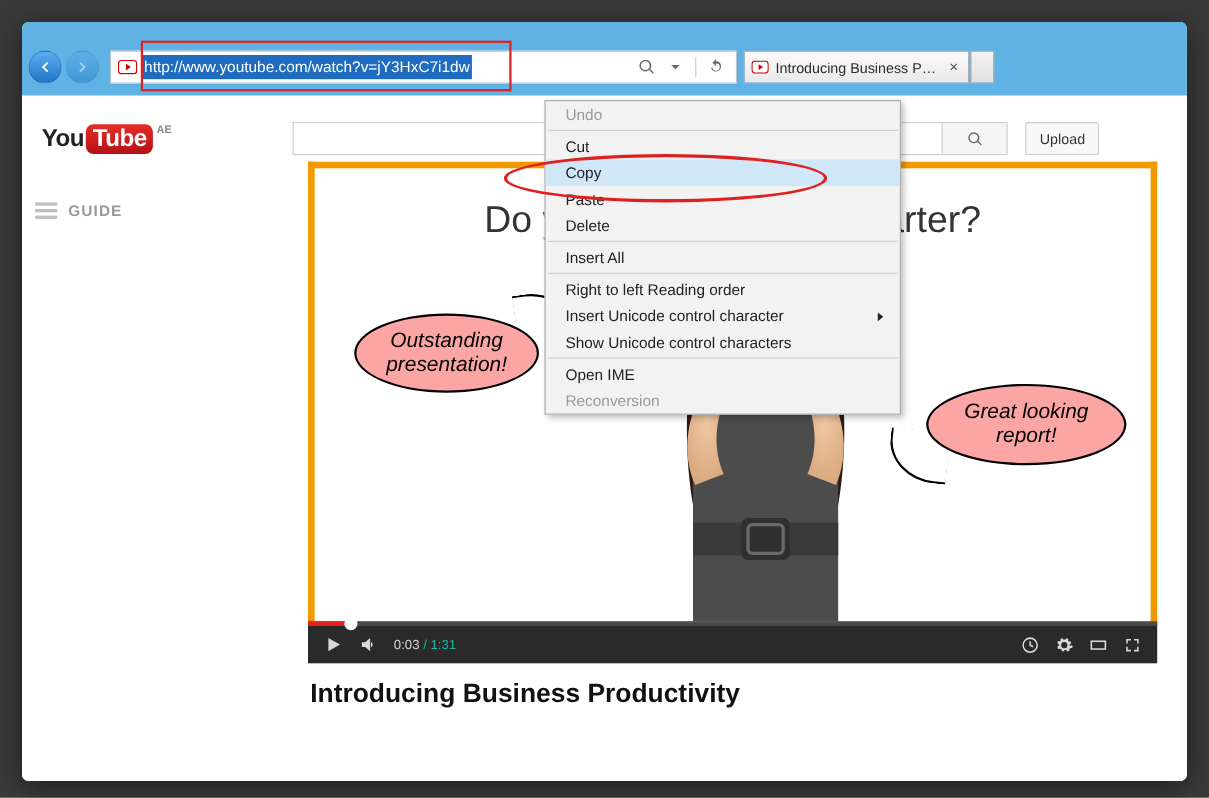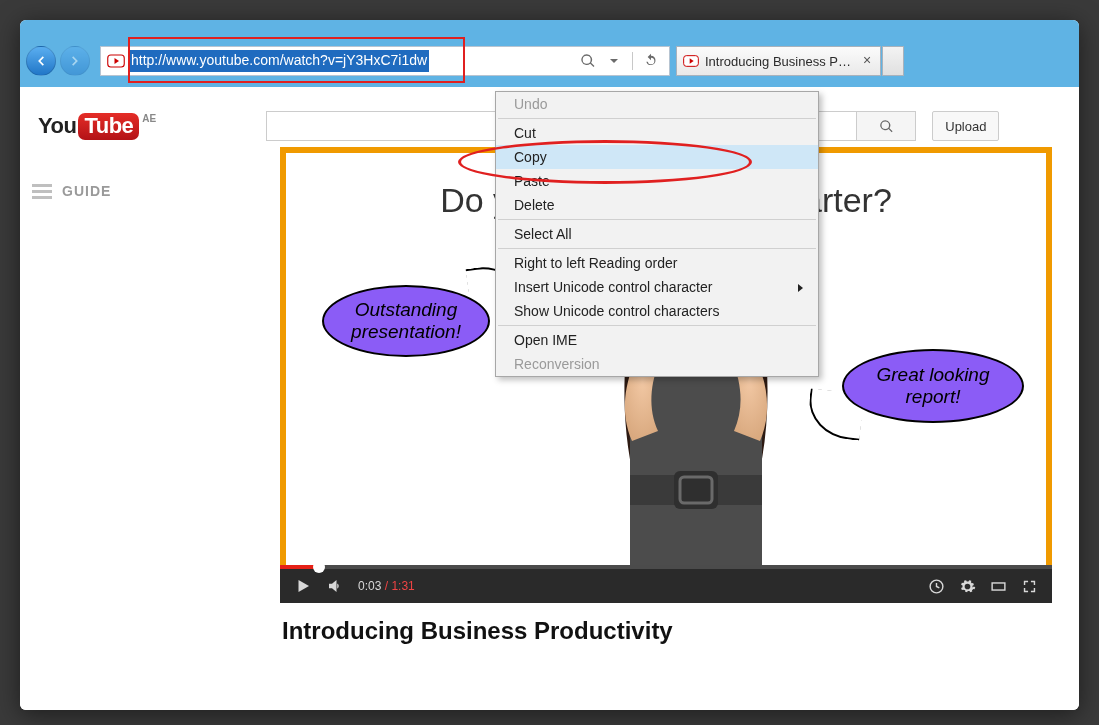--- a/index.html
+++ b/index.html
@@ -94,21 +94,21 @@
   .video-area { margin-top:4px; }
   .video-frame {
     width: 772px; border: 6px solid #f09a00; border-bottom:none;
     background:#fff; position:relative; height: 418px; overflow:hidden;
   }
   .headline {
     position:absolute; top:28px; left:0; right:0; text-align:center;
     font-size:34px; color:#333; font-family:"Segoe UI Light","Segoe UI",sans-serif; font-weight:300;
   }
   .bubble {
-    position:absolute; border:2px solid #000; background:#8b5cf6; border-radius:50%;
+    position:absolute; border:2px solid #000; background:#fca5a5; border-radius:50%;
     display:flex; align-items:center; justify-content:center; text-align:center;
     font-family: "Comic Sans MS", cursive; font-style:italic; font-size:19px; line-height:1.15;
     padding: 10px 24px;
   }
   .bubble.left{ left:36px; top:132px; width:168px; height:72px;}
   .bubble.left::after{
     content:""; position:absolute; right:-38px; top:-22px;
     width:55px; height:55px; border-top:2px solid #000; border-right:2px solid #000;
     border-radius:0 80% 0 0; transform:rotate(-8deg);
   }
@@ -128,21 +128,21 @@
     display:flex; align-items:center; color:#d8d8d8; font-size:12px;
   }
   .progress { position:absolute; top:0; left:0; right:0; height:4px; background:#4b4b4b;}
   .progress .played{ height:100%; width:5%; background:#e62117; position:relative;}
   .progress .played::after{
     content:""; position:absolute; right:-6px; top:-4px; width:12px; height:12px;
     background:#fff; border-radius:50%;
   }
   .pb-left{ display:flex; align-items:center; gap:14px; margin-left:14px; margin-top:4px;}
   .pb-left svg{width:18px;height:18px;fill:#d8d8d8;}
-  .time .dur{ color:#ef4444;}
+  .time .dur{ color:#14b8a6;}
   .pb-right{ margin-left:auto; display:flex; align-items:center; gap:14px; margin-right:14px; margin-top:4px;}
   .pb-right svg{width:17px;height:17px;fill:#d8d8d8;}
 
   .video-title {
     width:772px; padding:14px 0 4px 2px; font-size:24px; font-weight:600; color:#111;
   }
 
   
   .context-menu {
     position:absolute; left:475px; top:71px; width:324px;
@@ -324,21 +324,21 @@
   </div>
 
   <div class="context-menu">
     <div class="cm-item disabled">Undo</div>
     <div class="cm-sep"></div>
     <div class="cm-item">Cut</div>
     <div class="cm-item highlight">Copy</div>
     <div class="cm-item">Paste</div>
     <div class="cm-item">Delete</div>
     <div class="cm-sep"></div>
-    <div class="cm-item">Select All</div>
+    <div class="cm-item">Insert All</div>
     <div class="cm-sep"></div>
     <div class="cm-item">Right to left Reading order</div>
     <div class="cm-item">
       <span>Insert Unicode control character</span>
       <span class="sub-arrow"><svg viewBox="0 0 8 8">
             <path d="M2 0l5 4-5 4z"></path>
           </svg></span>
     </div>
     <div class="cm-item">Show Unicode control characters</div>
     <div class="cm-sep"></div>

